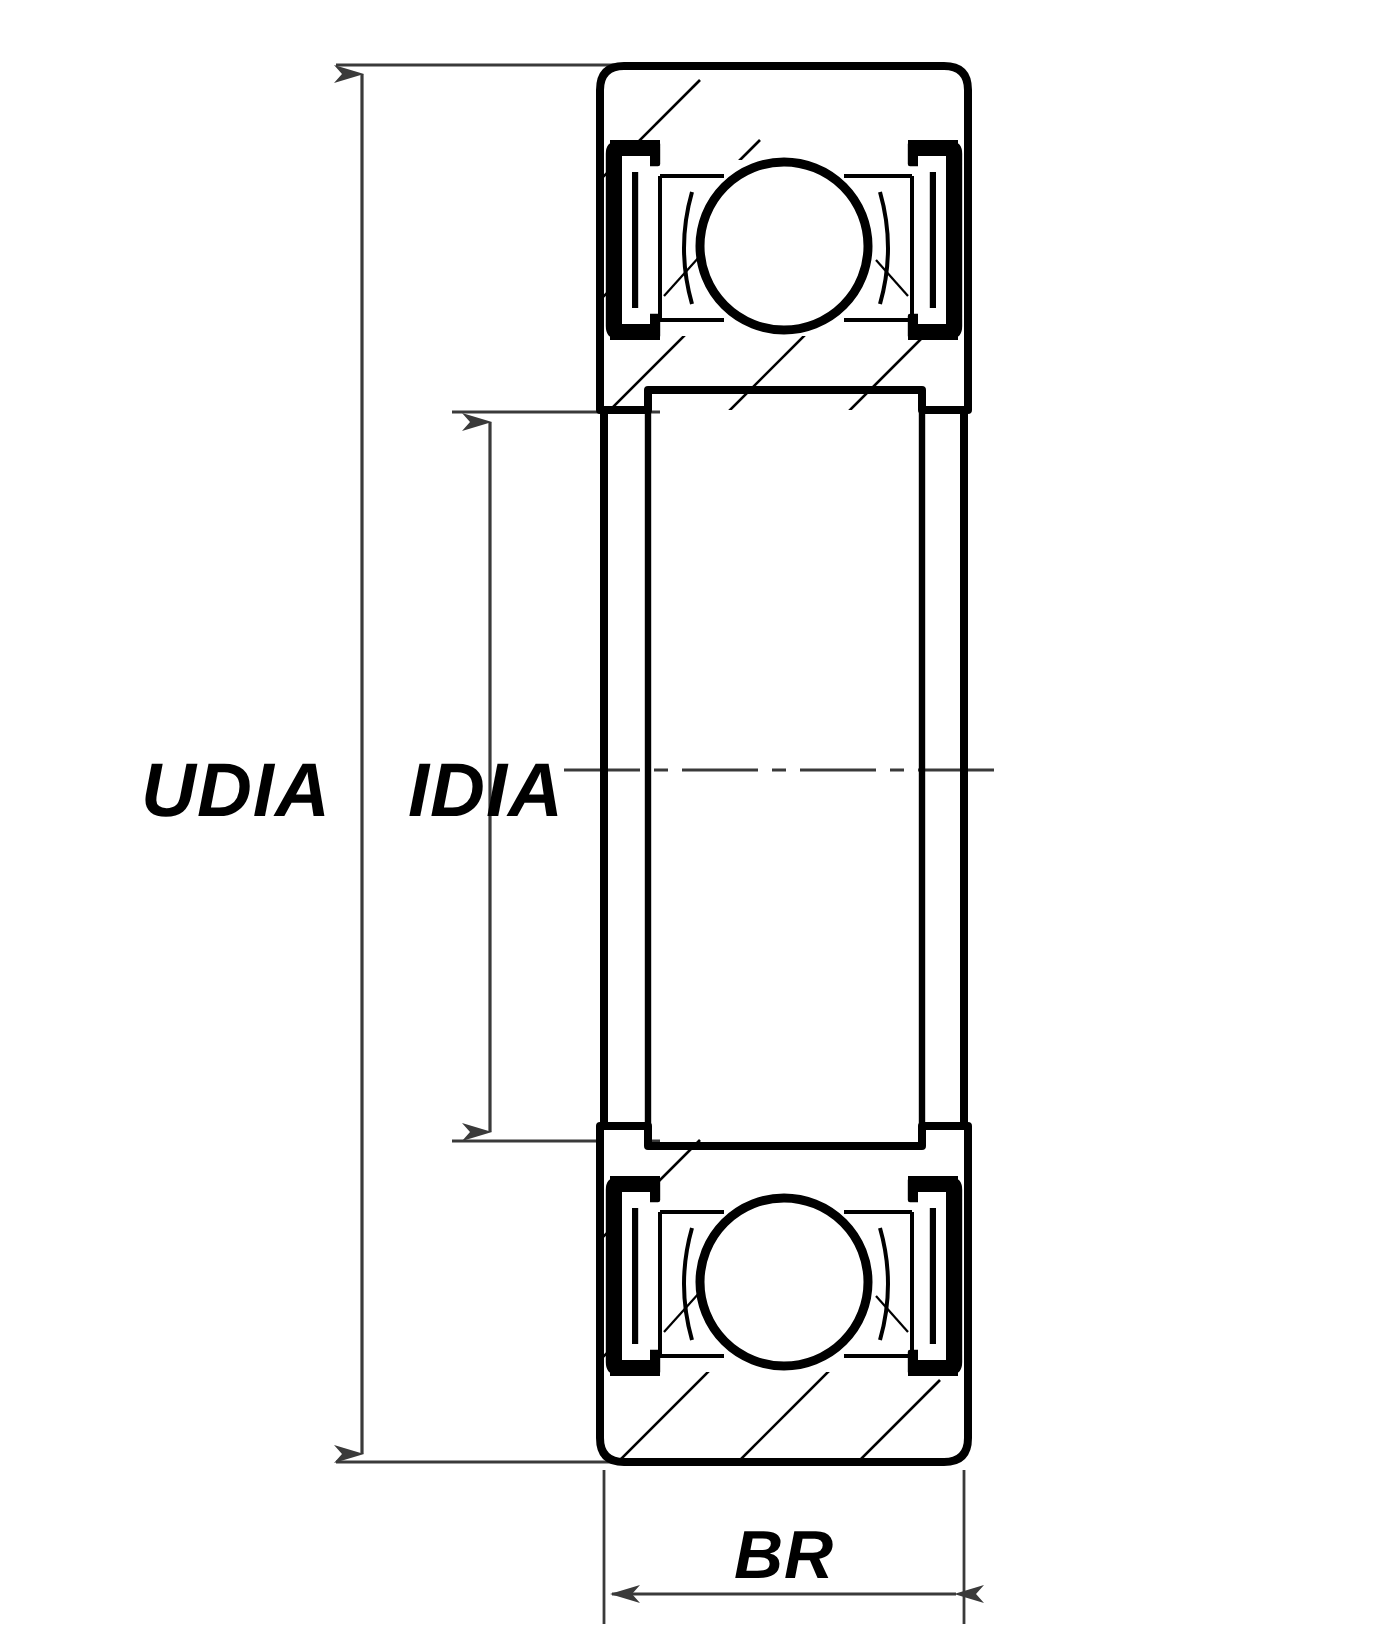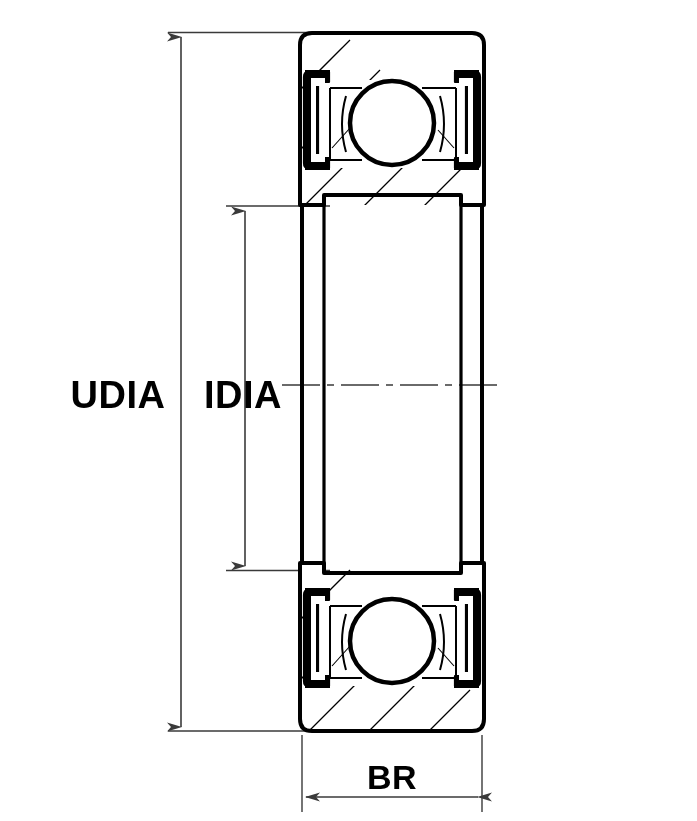--- a/index.html
+++ b/index.html
@@ -12,20 +12,21 @@
     width: 697px;
     height: 821px;
     font-family: "Liberation Sans", sans-serif;
     overflow: hidden;
   }
   #drawing-root {
     position: relative;
     width: 697px;
     height: 821px;
     background: #ffffff;
+    font-style: italic;
   }
   svg#bearing-svg {
     display: block;
     width: 697px;
     height: 821px;
   }
   .dim-label {
     font-family: "Liberation Sans", sans-serif;
     font-weight: bold;
     font-size: 38px;

